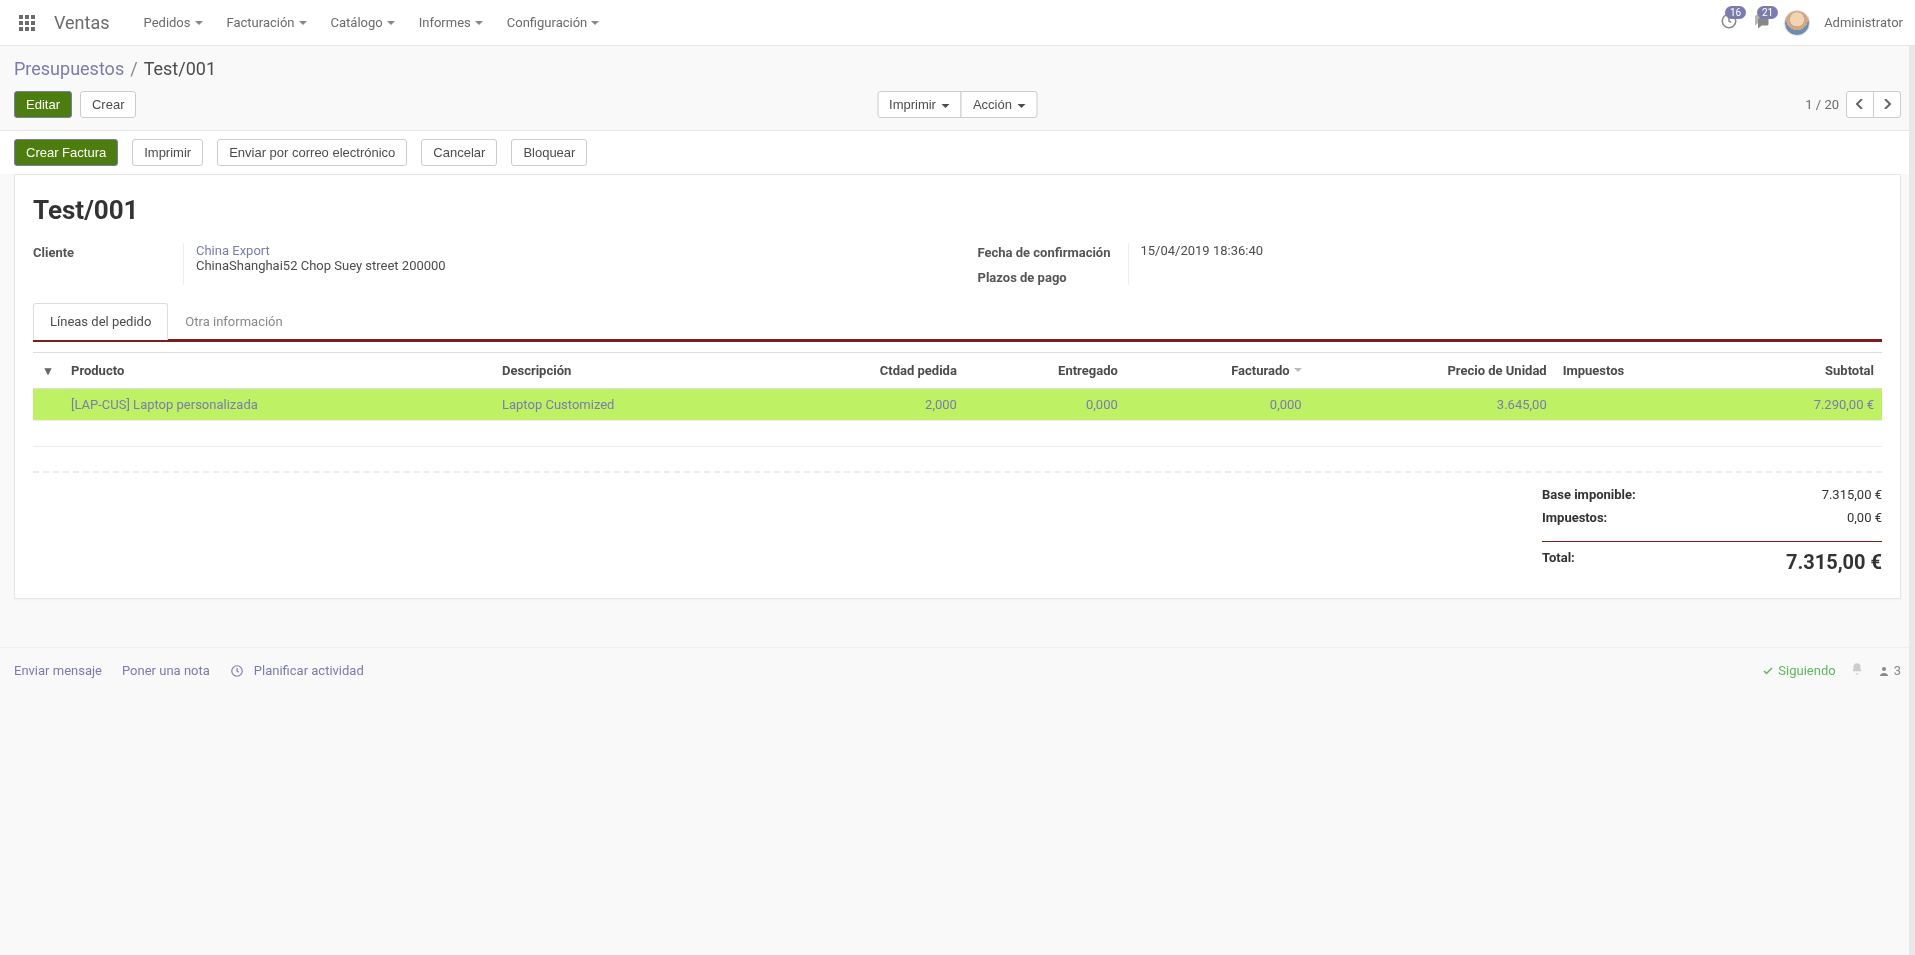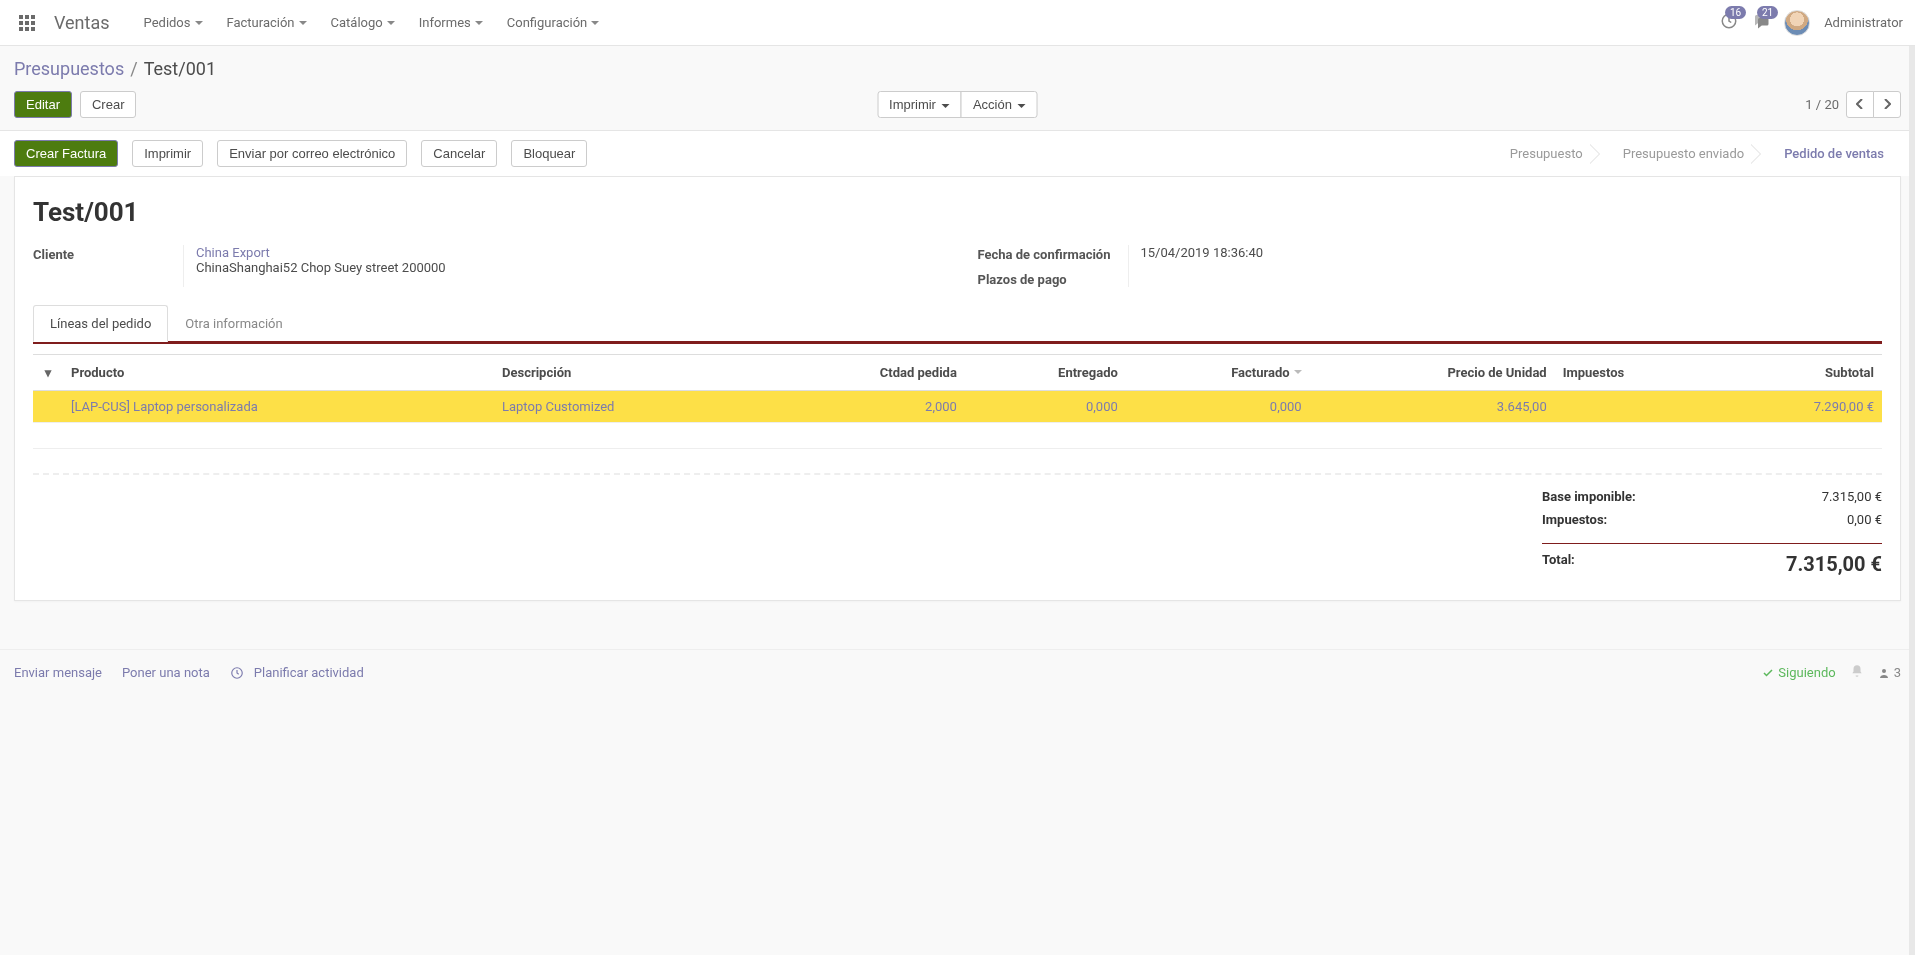--- a/index.html
+++ b/index.html
@@ -166,21 +166,21 @@
   }
   .o-table td {
     padding: 8px 8px;
     border-bottom: 1px solid #eee;
     font-size: 13px;
     color: #4c4c4c;
   }
   .o-table .link { color: #7c7bad; cursor: pointer; }
   .o-table .num { text-align: right; }
   .o-table th.toggle { width: 30px; text-align: center; color: #666; cursor: pointer; }
-  .o-table tr.row-hover td { background: #fde047; }
+  .o-table tr.row-hover td { background: #bef264; }
   .sort-caret {
     display: inline-block;
     border: 4px solid transparent;
     border-top-color: #bbb;
     margin-left: 4px;
     vertical-align: middle;
   }
 
   
   .totals-hr { border: none; border-top: 2px dashed #eee; margin: 24px 0 10px; }
@@ -301,25 +301,20 @@
   </div>
 </div>
 
 <div class="statusbar-row">
   <div class="status-actions">
     <button class="btn btn-primary">Crear Factura</button>
     <button class="btn">Imprimir</button>
     <button class="btn">Enviar por correo electrónico</button>
     <button class="btn">Cancelar</button>
     <button class="btn">Bloquear</button>
-  </div>
-  <div class="status-steps">
-    <div class="step">Presupuesto</div>
-    <div class="step">Presupuesto enviado</div>
-    <div class="step active">Pedido de ventas</div>
   </div>
 </div>
 
 <div class="sheet-wrap">
   <div class="sheet">
     <h1>Test/001</h1>
 
     <div class="form-cols">
       <div class="form-col">
         <div class="form-label-col">Cliente</div>

